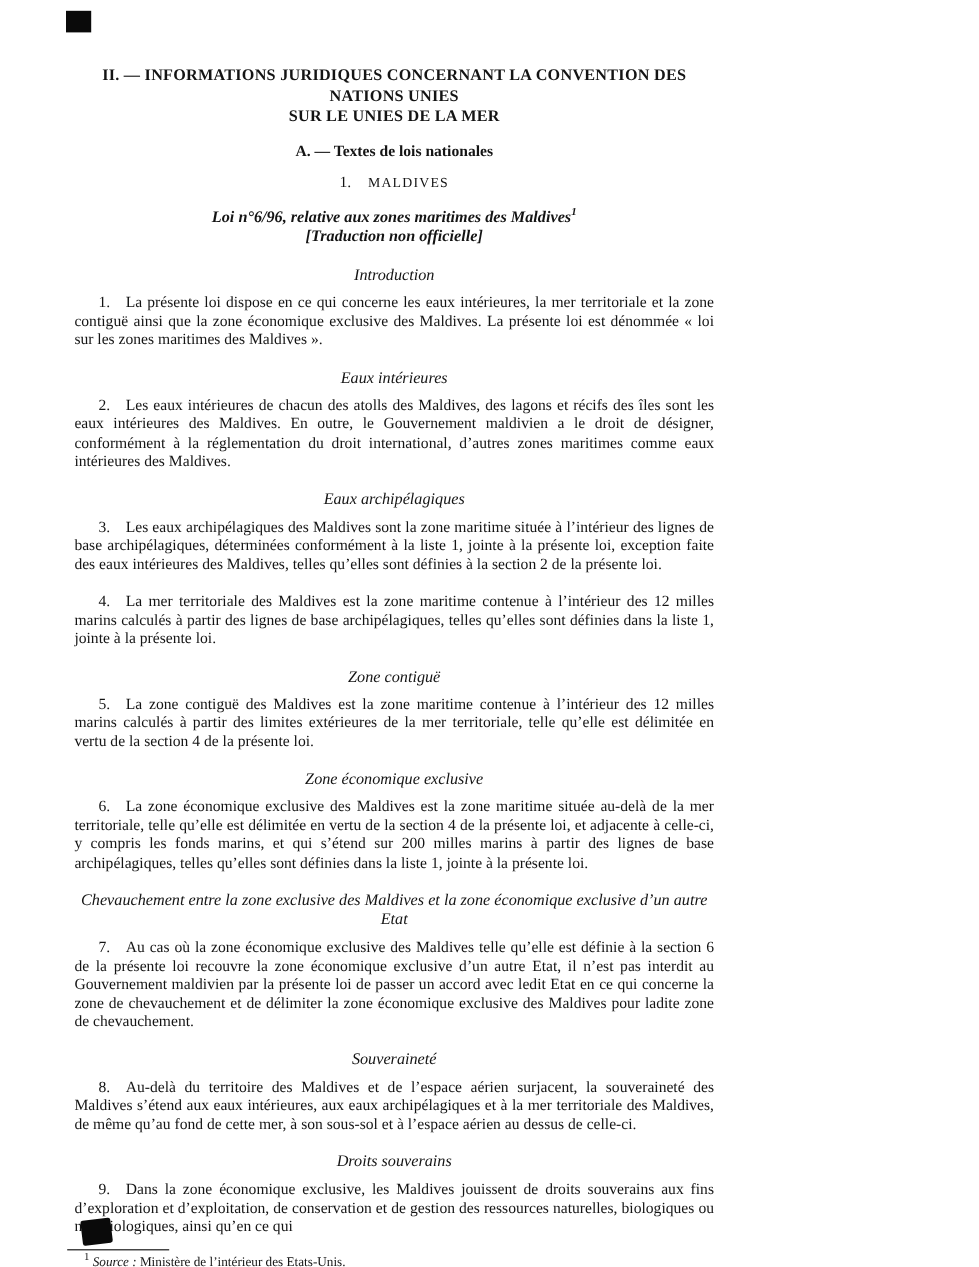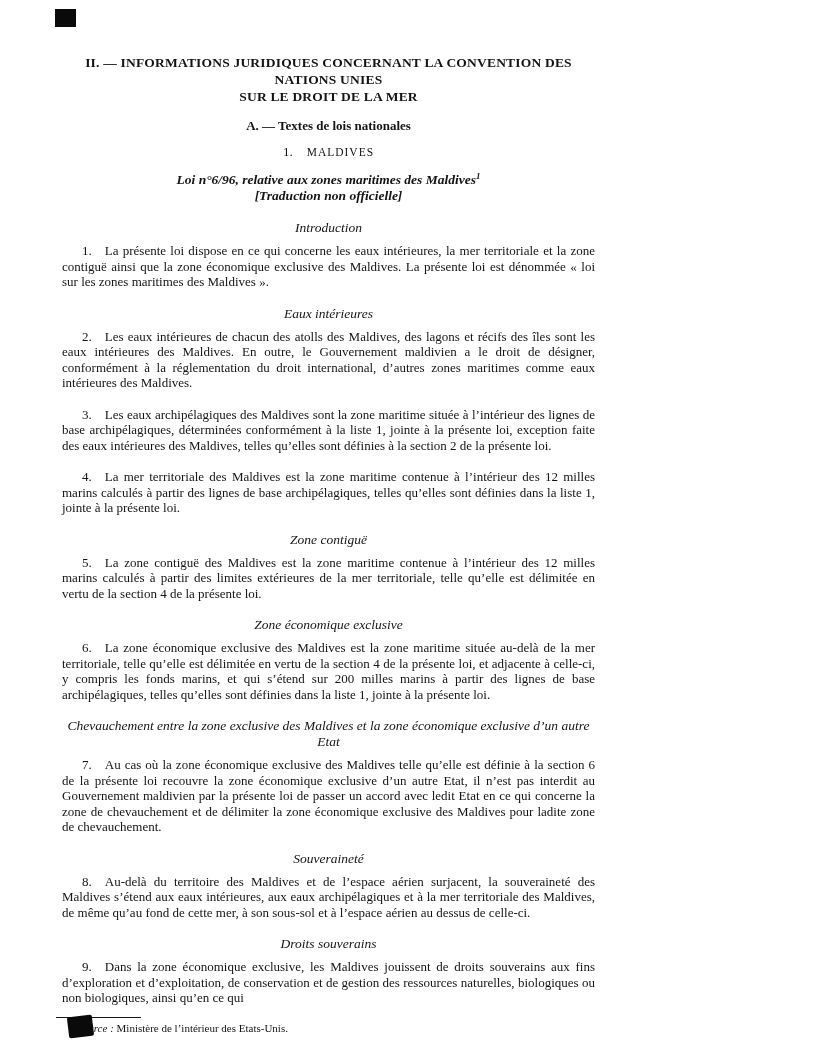--- a/index.html
+++ b/index.html
@@ -57,21 +57,21 @@
 </head>
 <body>
 
 <div class="page">
 
   <div class="artifact artifact-top"></div>
   <div class="artifact artifact-bottom"></div>
 
   <h1 class="doc-title">
     <span>II. — INFORMATIONS JURIDIQUES CONCERNANT LA CONVENTION DES NATIONS UNIES</span><br>
-    <span>SUR LE DROIT DE LA MER</span>
+    <span>SUR LE UNIES DE LA MER</span>
   </h1>
 
   <div class="subsection">A. — Textes de lois nationales</div>
 
   <div class="country-line">
     <span class="country-num">1.</span><span class="country-name">MALDIVES</span>
   </div>
 
   <div class="law-title">
     <span>Loi n°6/96, relative aux zones maritimes des Maldives</span><sup>1</sup>
@@ -82,20 +82,21 @@
     <div class="section-heading">Introduction</div>
     <p class="para"><span class="para-num">1.</span><span>La présente loi dispose en ce qui concerne les eaux intérieures, la mer territoriale et la zone contiguë ainsi que la zone économique exclusive des Maldives. La présente loi est dénommée « loi sur les zones maritimes des Maldives ».</span></p>
   </div>
 
   <div class="section">
     <div class="section-heading">Eaux intérieures</div>
     <p class="para"><span class="para-num">2.</span><span>Les eaux intérieures de chacun des atolls des Maldives, des lagons et récifs des îles sont les eaux intérieures des Maldives. En outre, le Gouvernement maldivien a le droit de désigner, conformément à la réglementation du droit international, d’autres zones maritimes comme eaux intérieures des Maldives.</span></p>
   </div>
 
   <div class="section">
+    <div class="section-heading">Eaux archipélagiques</div>
     <p class="para"><span class="para-num">3.</span><span>Les eaux archipélagiques des Maldives sont la zone maritime située à l’intérieur des lignes de base archipélagiques, déterminées conformément à la liste 1, jointe à la présente loi, exception faite des eaux intérieures des Maldives, telles qu’elles sont définies à la section 2 de la présente loi.</span></p>
   </div>
 
   <div class="section">
     <p class="para"><span class="para-num">4.</span><span>La mer territoriale des Maldives est la zone maritime contenue à l’intérieur des 12 milles marins calculés à partir des lignes de base archipélagiques, telles qu’elles sont définies dans la liste 1, jointe à la présente loi.</span></p>
   </div>
 
   <div class="section">
     <div class="section-heading">Zone contiguë</div>
     <p class="para"><span class="para-num">5.</span><span>La zone contiguë des Maldives est la zone maritime contenue à l’intérieur des 12 milles marins calculés à partir des limites extérieures de la mer territoriale, telle qu’elle est délimitée en vertu de la section 4 de la présente loi.</span></p>

